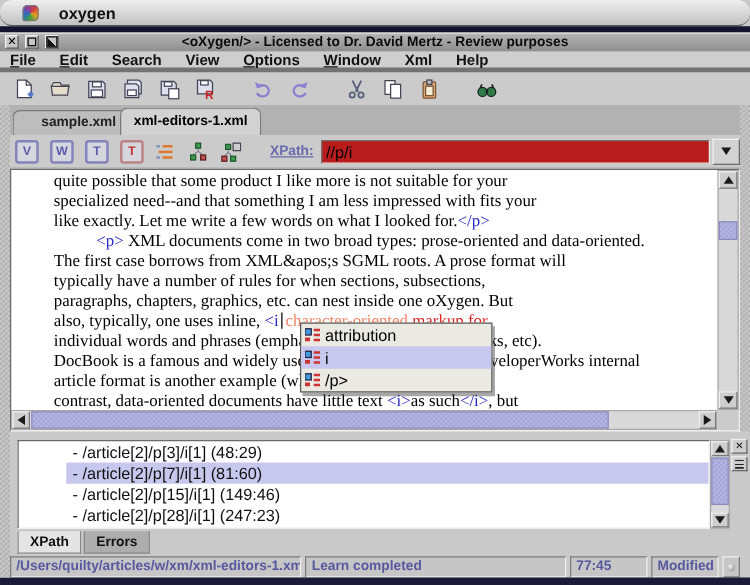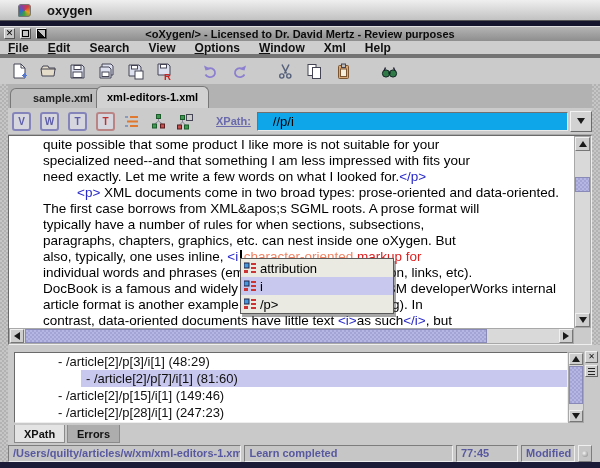--- a/index.html
+++ b/index.html
@@ -1,21 +1,21 @@
 <!DOCTYPE html>
 <html style="--tag: #2929c8; --attr: #f08464; --err: #dd2222; --sel: #c8c8ee; --thumb: #b6b6e2; --statustx: #5858a0;"><head>
 <meta charset="utf-8">
 <style>
   html,body{margin:0;padding:0;background:#444;}
   .screen{position:relative;width:600px;height:468px;background:#c9c9c9;overflow:hidden;
     font-family:"Liberation Sans","DejaVu Sans",sans-serif;-webkit-font-smoothing:antialiased;}
   
   .system-bar{position:absolute;left:0;top:0;width:600px;height:20px;
     background:linear-gradient(#efefef,#c2c2c2);border-bottom:1px solid #555;
-    display:flex;align-items:center;}
+    display:flex;align-items:center;border-radius:10px;}
   .apple-logo{width:13px;height:13px;margin-left:18px;border-radius:4px 4px 4px 2px;
     background:conic-gradient(from 40deg,#d43c3c,#e6a023,#3fa03f,#2b6fc2,#8b3fa0,#d43c3c);
     box-shadow:0 0 0 1px #777 inset;}
   .app-name{margin-left:16px;font-size:13px;font-weight:bold;color:#111;}
   .desktop-gap{position:absolute;left:0;top:21px;width:600px;height:5px;background:#14142c;}
   
   .title-bar{position:absolute;left:0;top:26px;width:600px;height:14px;
     background:linear-gradient(#b4b4b4,#8e8e8e);border-top:1px solid #dedede;border-bottom:1px solid #6a6a6a;}
   .wbtn{position:absolute;top:1px;width:11px;height:11px;background:#c6c6c6;
     border:1px solid;border-color:#f0f0f0 #555 #555 #f0f0f0;box-sizing:border-box;
@@ -44,30 +44,30 @@
   .doc-tab.active{height:21px;background:#d2d2d2;z-index:2;line-height:21px;color:#000;}
   
   .xpath-bar{position:absolute;left:0;top:108px;width:600px;height:27px;background:#cbcbcb;
     display:flex;align-items:center;padding:0 8px 0 12px;box-sizing:border-box;border-bottom:1px solid #aaa;}
   .letter-box{width:15px;height:15px;border:2px solid #8484bb;border-radius:3px;background:#d6d6de;
     font-size:10px;font-weight:bold;color:#5c5caa;display:flex;align-items:center;justify-content:center;margin-right:9px;}
   .letter-box.red{border-color:#bb8484;color:#c03030;}
   .icon-btn{width:17px;height:17px;margin-right:9px;display:flex;align-items:center;justify-content:center;}
   .xpath-label{font-size:11px;font-weight:bold;color:#6a6aad;margin:0 6px 0 14px;white-space:nowrap;text-decoration:underline;}
   .xpath-input{flex:1;height:17px;border:1px solid;border-color:#707070 #e8e8e8 #e8e8e8 #707070;
-    background:#0ea5e9;font-family:"Liberation Sans",sans-serif;font-size:13px;padding:0 15px;outline:none;}
+    background:#b91c1c;font-family:"Liberation Sans",sans-serif;font-size:13px;padding:0 3px;outline:none;}
   .combo-btn{width:22px;height:21px;margin-left:2px;background:#d2d2d2;
     border:1px solid;border-color:#f2f2f2 #6a6a6a #6a6a6a #f2f2f2;box-sizing:border-box;
     display:flex;align-items:center;justify-content:center;}
   
   .editor{position:absolute;left:8px;top:135px;width:584px;height:210px;background:#fff;
     border:1px solid;border-color:#6a6a6a #eee #eee #6a6a6a;box-sizing:border-box;}
   .editor-content{position:absolute;left:0;top:0;right:17px;bottom:16px;overflow:hidden;
     font-size:13.5px;line-height:16px;color:#000;padding-top:1px;}
-  .ed-line{white-space:pre;height:16px;}
+  .ed-line{white-space:pre;height:16px;font-family:Liberation Serif, serif;}
   .ind0{padding-left:20px;margin-left:48px;} .ind1{padding-left:34px;}
   .c-tag{color:var(--tag);} .c-attr{color:var(--attr);} .c-err{color:var(--err);}
   .caret{display:inline-block;width:1.5px;height:13px;background:#000;vertical-align:-2px;margin:0 2px 0 2px;}
   
   .sb-track{position:absolute;background:#d9d9d9;border:1px solid #a8a8a8;box-sizing:border-box;}
   .sb-btn{position:absolute;background:#cecece;border:1px solid;border-color:#f0f0f0 #777 #777 #f0f0f0;
     box-sizing:border-box;display:flex;align-items:center;justify-content:center;}
   .arr-up{width:0;height:0;border-left:4px solid transparent;border-right:4px solid transparent;border-bottom:6px solid #1a1a1a;}
   .arr-dn{width:0;height:0;border-left:4px solid transparent;border-right:4px solid transparent;border-top:6px solid #1a1a1a;}
   .arr-lf{width:0;height:0;border-top:4px solid transparent;border-bottom:4px solid transparent;border-right:6px solid #1a1a1a;}
@@ -80,21 +80,21 @@
   
   .popup{position:absolute;left:240px;top:258px;width:152px;background:#eaeae2;
     border:1px solid #5a5a5a;box-shadow:2px 3px 0 rgba(60,60,60,.45);z-index:9;}
   .popup-item{height:18px;display:flex;align-items:center;font-size:13px;color:#000;padding-left:3px;}
   .popup-item.sel{background:var(--sel);}
   .popup-item svg{margin-right:4px;}
   
   .results-list{position:absolute;left:14px;top:352px;width:554px;height:71px;background:#fff;
     border:1px solid;border-color:#6a6a6a #eee #eee #6a6a6a;box-sizing:border-box;overflow:hidden;padding-left:38px;}
   .res-row{height:17px;line-height:17px;font-size:13px;color:#101010;padding-left:5px;white-space:pre;}
-  .res-row.sel{background:var(--sel);margin-left:28px;}
+  .res-row.sel{background:var(--sel);}
   .panel-btn{position:absolute;width:13px;height:12px;background:#cecece;border:1px solid;
     border-color:#f0f0f0 #666 #666 #f0f0f0;box-sizing:border-box;display:flex;align-items:center;justify-content:center;
     font-size:8px;font-weight:bold;color:#111;line-height:8px;}
   .lines-glyph{width:7px;height:7px;background:repeating-linear-gradient(#222 0 1px,transparent 1px 3px);}
   
   .panel-tab{position:absolute;top:425px;height:18px;padding:0 9px;font-size:11px;font-weight:bold;
     line-height:18px;color:#111;border:1px solid #8a8a8a;border-top:none;box-sizing:border-box;}
   .panel-tab.active{background:#e4e4e4;}
   .panel-tab.inactive{background:#adadad;}
   
@@ -271,21 +271,21 @@
     <input class="xpath-input" type="text" value="//p/i" style="">
     <span class="combo-btn">
         <span class="arr-dn"></span>
       </span>
   </div>
 
   <div class="editor">
     <div class="editor-content" id="editorContent">
         <div class="ed-line ind1"><span>quite possible that some product I like more is not suitable for your</span></div>
         <div class="ed-line ind1"><span>specialized need--and that something I am less impressed with fits your</span></div>
-        <div class="ed-line ind1"><span>need exactly. Let me write a few words on what I looked for.</span><span class="c-tag">&lt;/p&gt;</span></div>
+        <div class="ed-line ind1"><span>like exactly. Let me write a few words on what I looked for.</span><span class="c-tag">&lt;/p&gt;</span></div>
         <div class="ed-line ind0"><span class="c-tag">&lt;p&gt;</span><span> XML documents come in two broad types: prose-oriented and data-oriented.</span></div>
         <div class="ed-line ind1"><span>The first case borrows from XML&amp;apos;s SGML roots. A prose format will</span></div>
         <div class="ed-line ind1"><span>typically have a number of rules for when sections, subsections,</span></div>
         <div class="ed-line ind1"><span>paragraphs, chapters, graphics, etc. can nest inside one oXygen. But</span></div>
         <div class="ed-line ind1"><span>also, typically, one uses inline, </span><span class="c-tag">&lt;i</span><span class="caret"></span><span class="c-attr">character-oriented </span><span class="c-err">markup for</span></div>
         <div class="ed-line ind1"><span>individual words and phrases (emphasis, annotation, citation, links, etc).</span></div>
         <div class="ed-line ind1"><span>DocBook is a famous and widely used example (and the IBM developerWorks internal</span></div>
         <div class="ed-line ind1"><span>article format is another example (which I use for my testing). In</span></div>
         <div class="ed-line ind1"><span>contrast, data-oriented documents have little text </span><span class="c-tag">&lt;i&gt;</span><span>as such</span><span class="c-tag">&lt;/i&gt;</span><span>, but</span></div>
       </div>

